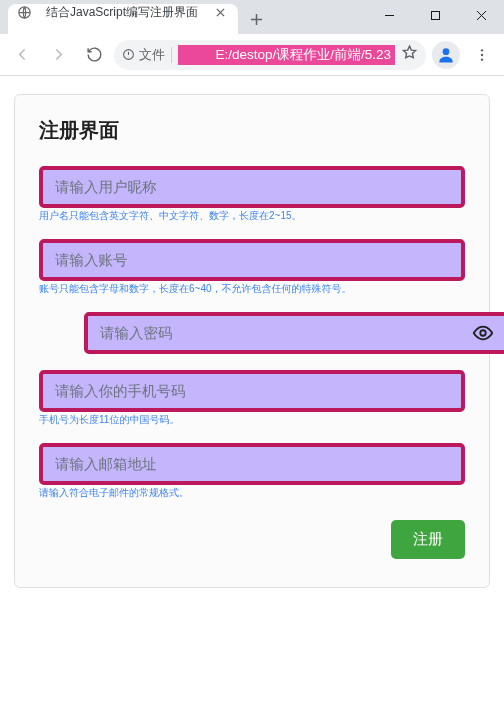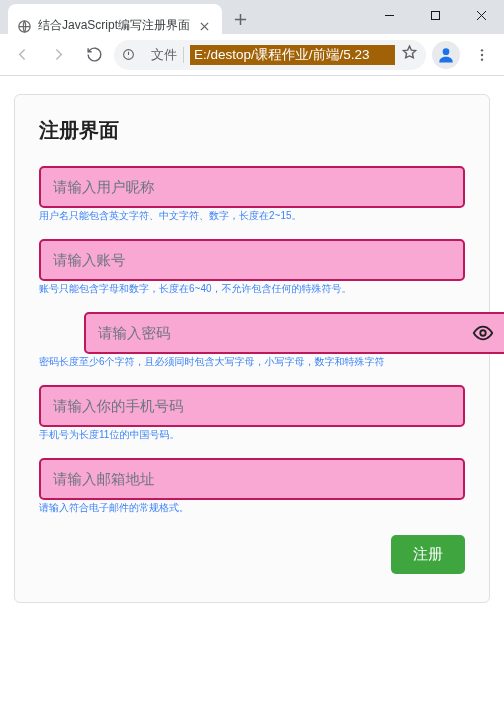--- a/index.html
+++ b/index.html
@@ -1,53 +1,53 @@
 <!DOCTYPE html>
 <html><head>
 <meta charset="utf-8">
 <style>
   * { box-sizing: border-box; margin: 0; padding: 0; }
   html, body { width: 504px; height: 713px; font-family: "Segoe UI", Arial, sans-serif; background: #fff; overflow: hidden; }
 
   
   .titlebar { height: 34px; background: #dee1e6; display: flex; align-items: flex-end; padding-left: 8px; position: relative; }
-  .tab { display: flex; align-items: flex-end; background: #fff; height: 30px; border-radius: 8px 8px 0 0; padding: 0 10px 0 8px; gap: 6px; min-width: 210px; position: relative; }
+  .tab { display: flex; align-items: flex-start; background: #fff; height: 30px; border-radius: 8px 8px 0 0; padding: 0 10px 0 8px; gap: 14px; min-width: 210px; position: relative; }
   .tab .favicon { width: 16px; height: 16px; display: flex; align-items: center; justify-content: center; }
   .tab .favicon svg { width: 15px; height: 15px; }
   .tab .tab-title { font-size: 12px; color: #3c4043; white-space: nowrap; overflow: hidden; text-overflow: ellipsis; flex: 1; }
   .tab .tab-close { width: 16px; height: 16px; display: flex; align-items: center; justify-content: center; color: #5f6368; border-radius: 50%; }
   .tab .tab-close svg { width: 9px; height: 9px; }
   .newtab { width: 28px; height: 28px; display: flex; align-items: center; justify-content: center; color: #5f6368; margin-left: 4px; margin-bottom: 1px; }
   .newtab svg { width: 13px; height: 13px; }
   .winctrls { position: absolute; right: 0; top: 0; height: 34px; display: flex; }
   .winbtn { width: 46px; height: 30px; display: flex; align-items: center; justify-content: center; color: #1a1a1a; }
   .winbtn svg { width: 11px; height: 11px; }
 
   .toolbar { height: 42px; background: #fff; border-bottom: 1px solid #dcdcdc; display: flex; align-items: center; padding: 0 6px; gap: 4px; }
   .tbtn { width: 32px; height: 32px; border-radius: 50%; display: flex; align-items: center; justify-content: center; color: #5f6368; }
   .tbtn.disabled { color: #b8b8b8; }
   .tbtn svg { width: 17px; height: 17px; }
   .addr { flex: 1; height: 30px; background: #f1f3f4; border-radius: 15px; display: flex; align-items: center; padding: 0 8px; gap: 6px; overflow: hidden; }
-  .addr .locklbl { font-size: 13px; color: #5f6368; display: flex; align-items: center; gap: 16px; white-space: nowrap; }
+  .addr .locklbl { font-size: 13px; color: #5f6368; display: flex; align-items: center; gap: 4px; white-space: nowrap; }
   .addr .locklbl svg { width: 13px; height: 13px; }
   .addr .sep { width: 1px; height: 16px; background: #cfcfcf; }
-  .addr .url { flex: 1; background: #a16207; color: #fff; font-size: 13.5px; padding: 1px 4px; white-space: nowrap; overflow: hidden; }
+  .addr .url { flex: 1; background: #ec4899; color: #fff; font-size: 13.5px; padding: 1px 4px; white-space: nowrap; overflow: hidden; text-align: right; }
   .addr .star { color: #5f6368; }
   .addr .star svg { width: 17px; height: 17px; }
   .avatar { width: 28px; height: 28px; border-radius: 50%; background: #e8eaed; display: flex; align-items: center; justify-content: center; margin: 0 2px; }
   .avatar svg { width: 20px; height: 20px; fill: #1a73e8; }
   .menu3 { width: 32px; height: 32px; display: flex; align-items: center; justify-content: center; color: #5f6368; }
   .menu3 svg { width: 16px; height: 16px; }
 
   
   .viewport { height: calc(713px - 34px - 42px); overflow: auto; background: #fff; padding: 18px 14px 0; }
   .card { border: 1px solid #dfdfdf; border-radius: 6px; background: #fbfbfb; padding: 22px 24px 28px; }
   .card h2 { font-size: 20px; font-weight: 700; color: #222; margin-bottom: 22px; }
   .field { margin-bottom: 16px; position: relative; }
-  .field input { width: 100%; height: 42px; border: 2px solid #be185d; border-radius: 5px; background: #f9a8d4; padding: 0 12px; font-size: 14.5px; color: #495057; outline: none; }
+  .field input { width: 100%; height: 42px; border: 4px solid #be185d; border-radius: 5px; background: #c4b5fd; padding: 0 12px; font-size: 14.5px; color: #495057; outline: none; }
   .field input::placeholder { color: #6c757d; }
   .field.pw input { padding-right: 44px; margin-left: 45px; }
   .eye { position: absolute; right: -30px; top: 9px; width: 24px; height: 24px; display: flex; align-items: center; justify-content: center; color: #222; }
   .eye svg { width: 22px; height: 22px; }
   .hint { font-size: 10px; color: #3b82f6; line-height: 1.5; margin-top: 0; }
   .submit-row { display: flex; justify-content: flex-end; margin-top: 20px; }
   .submit { background: #3fa53f; color: #fff; border: none; border-radius: 5px; padding: 10px 22px; font-size: 15px; cursor: pointer; }
 </style>
 </head>
 <body>
@@ -152,21 +152,20 @@
     </div>
 
     <div class="field pw">
       <input type="password" placeholder="请输入密码" style="">
       <span class="eye">
         <svg viewBox="0 0 24 24" fill="none" stroke="currentColor" stroke-width="2">
             <path d="M2 12s3.5-7 10-7 10 7 10 7-3.5 7-10 7S2 12 2 12z"></path>
             <circle cx="12" cy="12" r="3"></circle>
           </svg>
       </span>
-      <div class="hint">密码长度至少6个字符，且必须同时包含大写字母，小写字母，数字和特殊字符</div>
     </div>
 
     <div class="field">
       <input type="text" placeholder="请输入你的手机号码" style="">
       <div class="hint">手机号为长度11位的中国号码。</div>
     </div>
 
     <div class="field">
       <input type="text" placeholder="请输入邮箱地址" style="">
       <div class="hint">请输入符合电子邮件的常规格式。</div>

